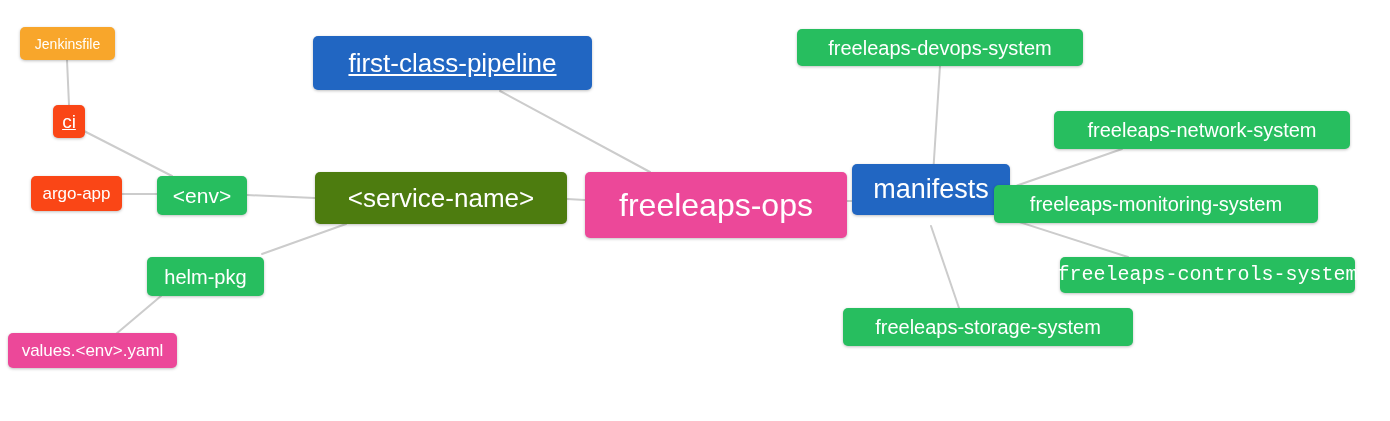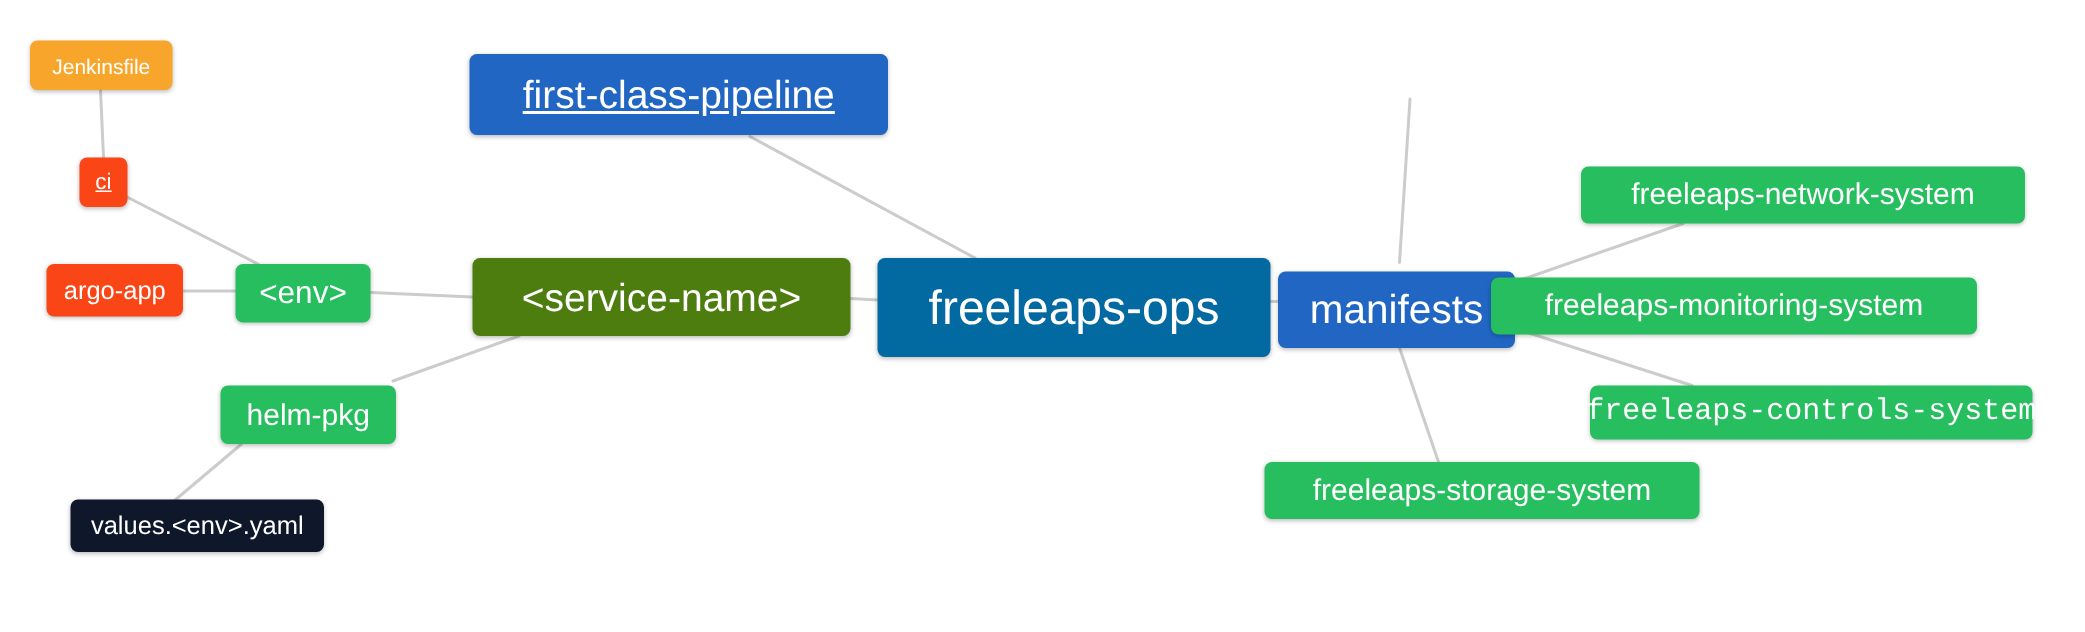--- a/index.html
+++ b/index.html
@@ -61,38 +61,39 @@
     <line x1="847" y1="201" x2="852" y2="201"></line>
     <line x1="940" y1="66" x2="933" y2="175"></line>
     <line x1="1010" y1="188" x2="1122" y2="149"></line>
     <line x1="1010" y1="204" x2="1049" y2="204"></line>
     <line x1="1010" y1="219" x2="1128" y2="257"></line>
     <line x1="931" y1="226" x2="959" y2="308"></line>
   </svg>
 
   <div class="node" style="left: 20px; top: 27px; width: 95px; height: 33px; font-size: 14px; background-color: rgb(248, 166, 43);">Jenkinsfile</div>
 
-  <div class="node" style="left: 53px; top: 105px; width: 32px; height: 33px; font-size: 15px; background-color: rgb(250, 70, 22); text-decoration: underline;">ci</div>
+  <div class="node" style="left: 53px; top: 105px; width: 32px; height: 33px; font-size: 19px; background-color: rgb(250, 70, 22); text-decoration: underline;">ci</div>
 
   <div class="node" style="left: 31px; top: 176px; width: 91px; height: 35px; font-size: 17px; background-color: rgb(250, 70, 22);">argo-app</div>
 
   <div class="node" style="left: 147px; top: 257px; width: 117px; height: 39px; font-size: 20px; background-color: rgb(39, 190, 95);">helm-pkg</div>
 
   <div class="node" style="left: 157px; top: 176px; width: 90px; height: 39px; font-size: 21px; background-color: rgb(39, 190, 95);">&lt;env&gt;</div>
 
-  <div class="node" style="left: 8px; top: 333px; width: 169px; height: 35px; font-size: 17px; background-color: #0f172a; margin-left: 39px;">values.&lt;env&gt;.yaml</div>
+  <div class="node" style="left: 8px; top: 333px; width: 169px; height: 35px; font-size: 17px; background-color: #ec4899;">values.&lt;env&gt;.yaml</div>
 
   <div class="node" style="left: 313px; top: 36px; width: 279px; height: 54px; font-size: 26px; background-color: rgb(33, 102, 194); text-decoration: underline;">first-class-pipeline</div>
 
   <div class="node" style="left: 315px; top: 172px; width: 252px; height: 52px; font-size: 26px; background-color: #4d7c0f;">&lt;service-name&gt;</div>
 
-  <div class="node" style="left: 585px; top: 172px; width: 262px; height: 66px; font-size: 32px; background-color: #0369a1;">freeleaps-ops</div>
+  <div class="node" style="left: 585px; top: 172px; width: 262px; height: 66px; font-size: 32px; background-color: #ec4899;">freeleaps-ops</div>
 
-  <div class="node" style="left: 852px; top: 181px; width: 158px; height: 51px; font-size: 27px; background-color: rgb(33, 102, 194);">manifests</div>
+  <div class="node" style="left: 852px; top: 164px; width: 158px; height: 51px; font-size: 27px; background-color: rgb(33, 102, 194);">manifests</div>
 
+  <div class="node" style="left: 797px; top: 29px; width: 286px; height: 37px; font-size: 20px; background-color: rgb(39, 190, 95);">freeleaps-devops-system</div>
 
   <div class="node" style="left: 1054px; top: 111px; width: 296px; height: 38px; font-size: 20px; background-color: rgb(39, 190, 95);">freeleaps-network-system</div>
 
   <div class="node" style="left: 994px; top: 185px; width: 324px; height: 38px; font-size: 20px; background-color: rgb(39, 190, 95);">freeleaps-monitoring-system</div>
 
   <div class="node" style="left: 1060px; top: 257px; width: 295px; height: 36px; font-size: 20px; background-color: rgb(39, 190, 95); font-family: Liberation Mono, monospace;">freeleaps-controls-system</div>
 
   <div class="node" style="left: 815px; top: 308px; width: 290px; height: 38px; font-size: 20px; background-color: rgb(39, 190, 95); margin-left: 28px;">freeleaps-storage-system</div>
 
 </div>

